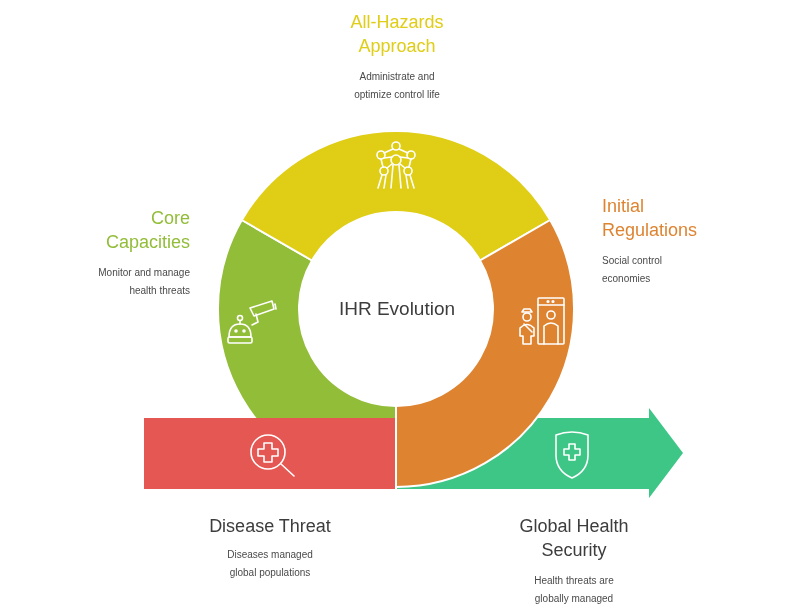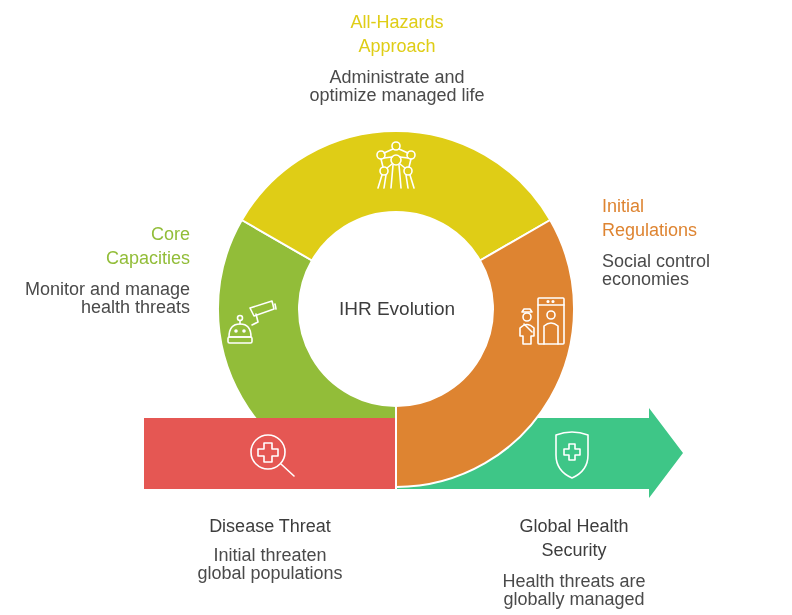--- a/index.html
+++ b/index.html
@@ -1,21 +1,21 @@
 <!DOCTYPE html>
 <html><head>
 <meta charset="utf-8">
 <style>
   html, body { margin: 0; padding: 0; background: #ffffff; }
   body { width: 792px; height: 615px; position: relative; overflow: hidden;
          font-family: "Liberation Sans", "DejaVu Sans", sans-serif; }
   svg.diagram { position: absolute; left: 0; top: 0; }
   .label { position: absolute; }
   .title { font-weight: normal; font-size: 18px; line-height: 24px; }
-  .desc { font-size: 18px; line-height: 18px; color: #4a4a4a; margin-top: 10px; }
+  .desc { font-size: 10px; line-height: 18px; color: #4a4a4a; margin-top: 10px; }
   .center-title { position: absolute; font-weight: normal; font-size: 19px; color: #3d3d3d;
                   left: 298px; top: 298px; width: 198px; text-align: center; }
   .dark { color: #3d3d3d; }
 </style>
 </head>
 <body>
 
 <svg class="diagram" width="792" height="615" viewBox="0 0 792 615">
 
   <path d="M396 418 L649 418 L649 408 L683 453 L649 498 L649 489 L396 489 Z" fill="#3ec687"></path>
@@ -93,25 +93,25 @@
 
 <div class="center-title">IHR Evolution</div>
 
 <div class="label" style="left:290px; top:10px; width:214px; text-align:center;">
   <div class="title" style="color:#dfcd16;">
     <div>All-Hazards</div>
     <div>Approach</div>
   </div>
   <div class="desc">
     <div>Administrate and</div>
-    <div>optimize managed life</div>
+    <div>optimize control life</div>
   </div>
 </div>
 
-<div class="label" style="left:20px; top:206px; width:170px; text-align:right;margin-top:16px;">
+<div class="label" style="left:20px; top:206px; width:170px; text-align:right;">
   <div class="title" style="color:#92bd39;">
     <div>Core</div>
     <div>Capacities</div>
   </div>
   <div class="desc">
     <div>Monitor and manage</div>
     <div>health threats</div>
   </div>
 </div>
 
@@ -122,21 +122,21 @@
   </div>
   <div class="desc">
     <div>Social control</div>
     <div>economies</div>
   </div>
 </div>
 
 <div class="label" style="left:180px; top:514px; width:180px; text-align:center;">
   <div class="title dark">Disease Threat</div>
   <div class="desc" style="margin-top:8px;">
-    <div>Initial threaten</div>
+    <div>Diseases managed</div>
     <div>global populations</div>
   </div>
 </div>
 
 <div class="label" style="left:484px; top:514px; width:180px; text-align:center;">
   <div class="title dark">
     <div>Global Health</div>
     <div>Security</div>
   </div>
   <div class="desc">

